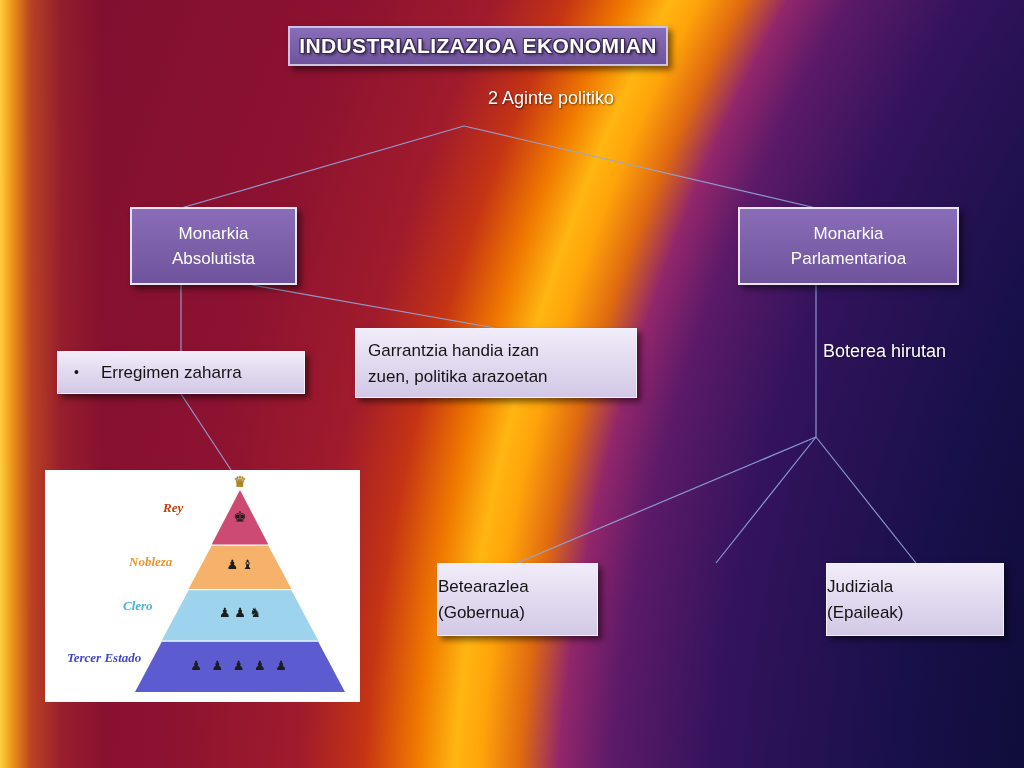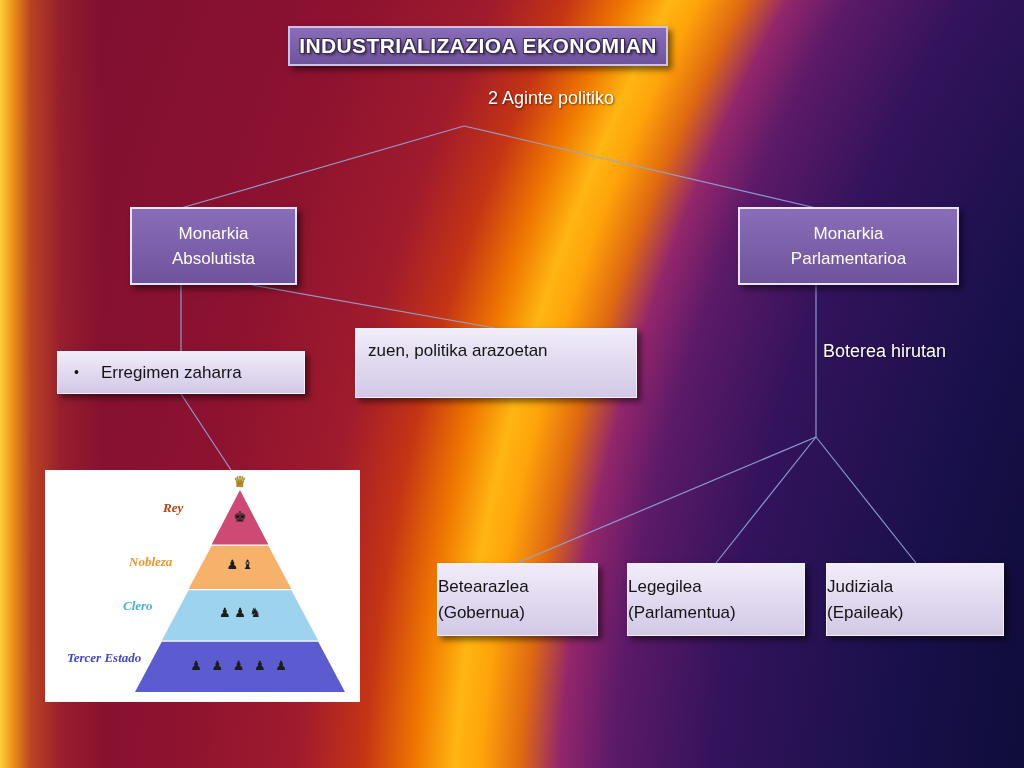--- a/index.html
+++ b/index.html
@@ -135,34 +135,31 @@
     <span>Monarkia</span>
     <span>Parlamentarioa</span>
   </div>
 
   <div class="abs lbox box-erregimen">
     <span class="bullet">•</span>
     <span>Erregimen zaharra</span>
   </div>
 
   <div class="abs lbox box-garrantzia">
+    <div>Garrantzia handia izan</div>
     <div>zuen, politika arazoetan</div>
   </div>
 
   <div class="abs free-text boterea">Boterea hirutan</div>
 
   <div class="abs lbox cbox box-betearazlea">
     <span>Betearazlea</span>
     <span>(Gobernua)</span>
   </div>
 
-  <div class="abs lbox cbox box-legegilea">
-    <span>Legegilea</span>
-    <span>(Parlamentua)</span>
-  </div>
 
   <div class="abs lbox cbox box-judiziala">
     <span>Judiziala</span>
     <span>(Epaileak)</span>
   </div>
 
   <div class="abs panel">
     <div class="pyr">
       <span class="crown">♛</span>
       <div class="layer layer0" style="background: rgb(204, 74, 116);"></div>

